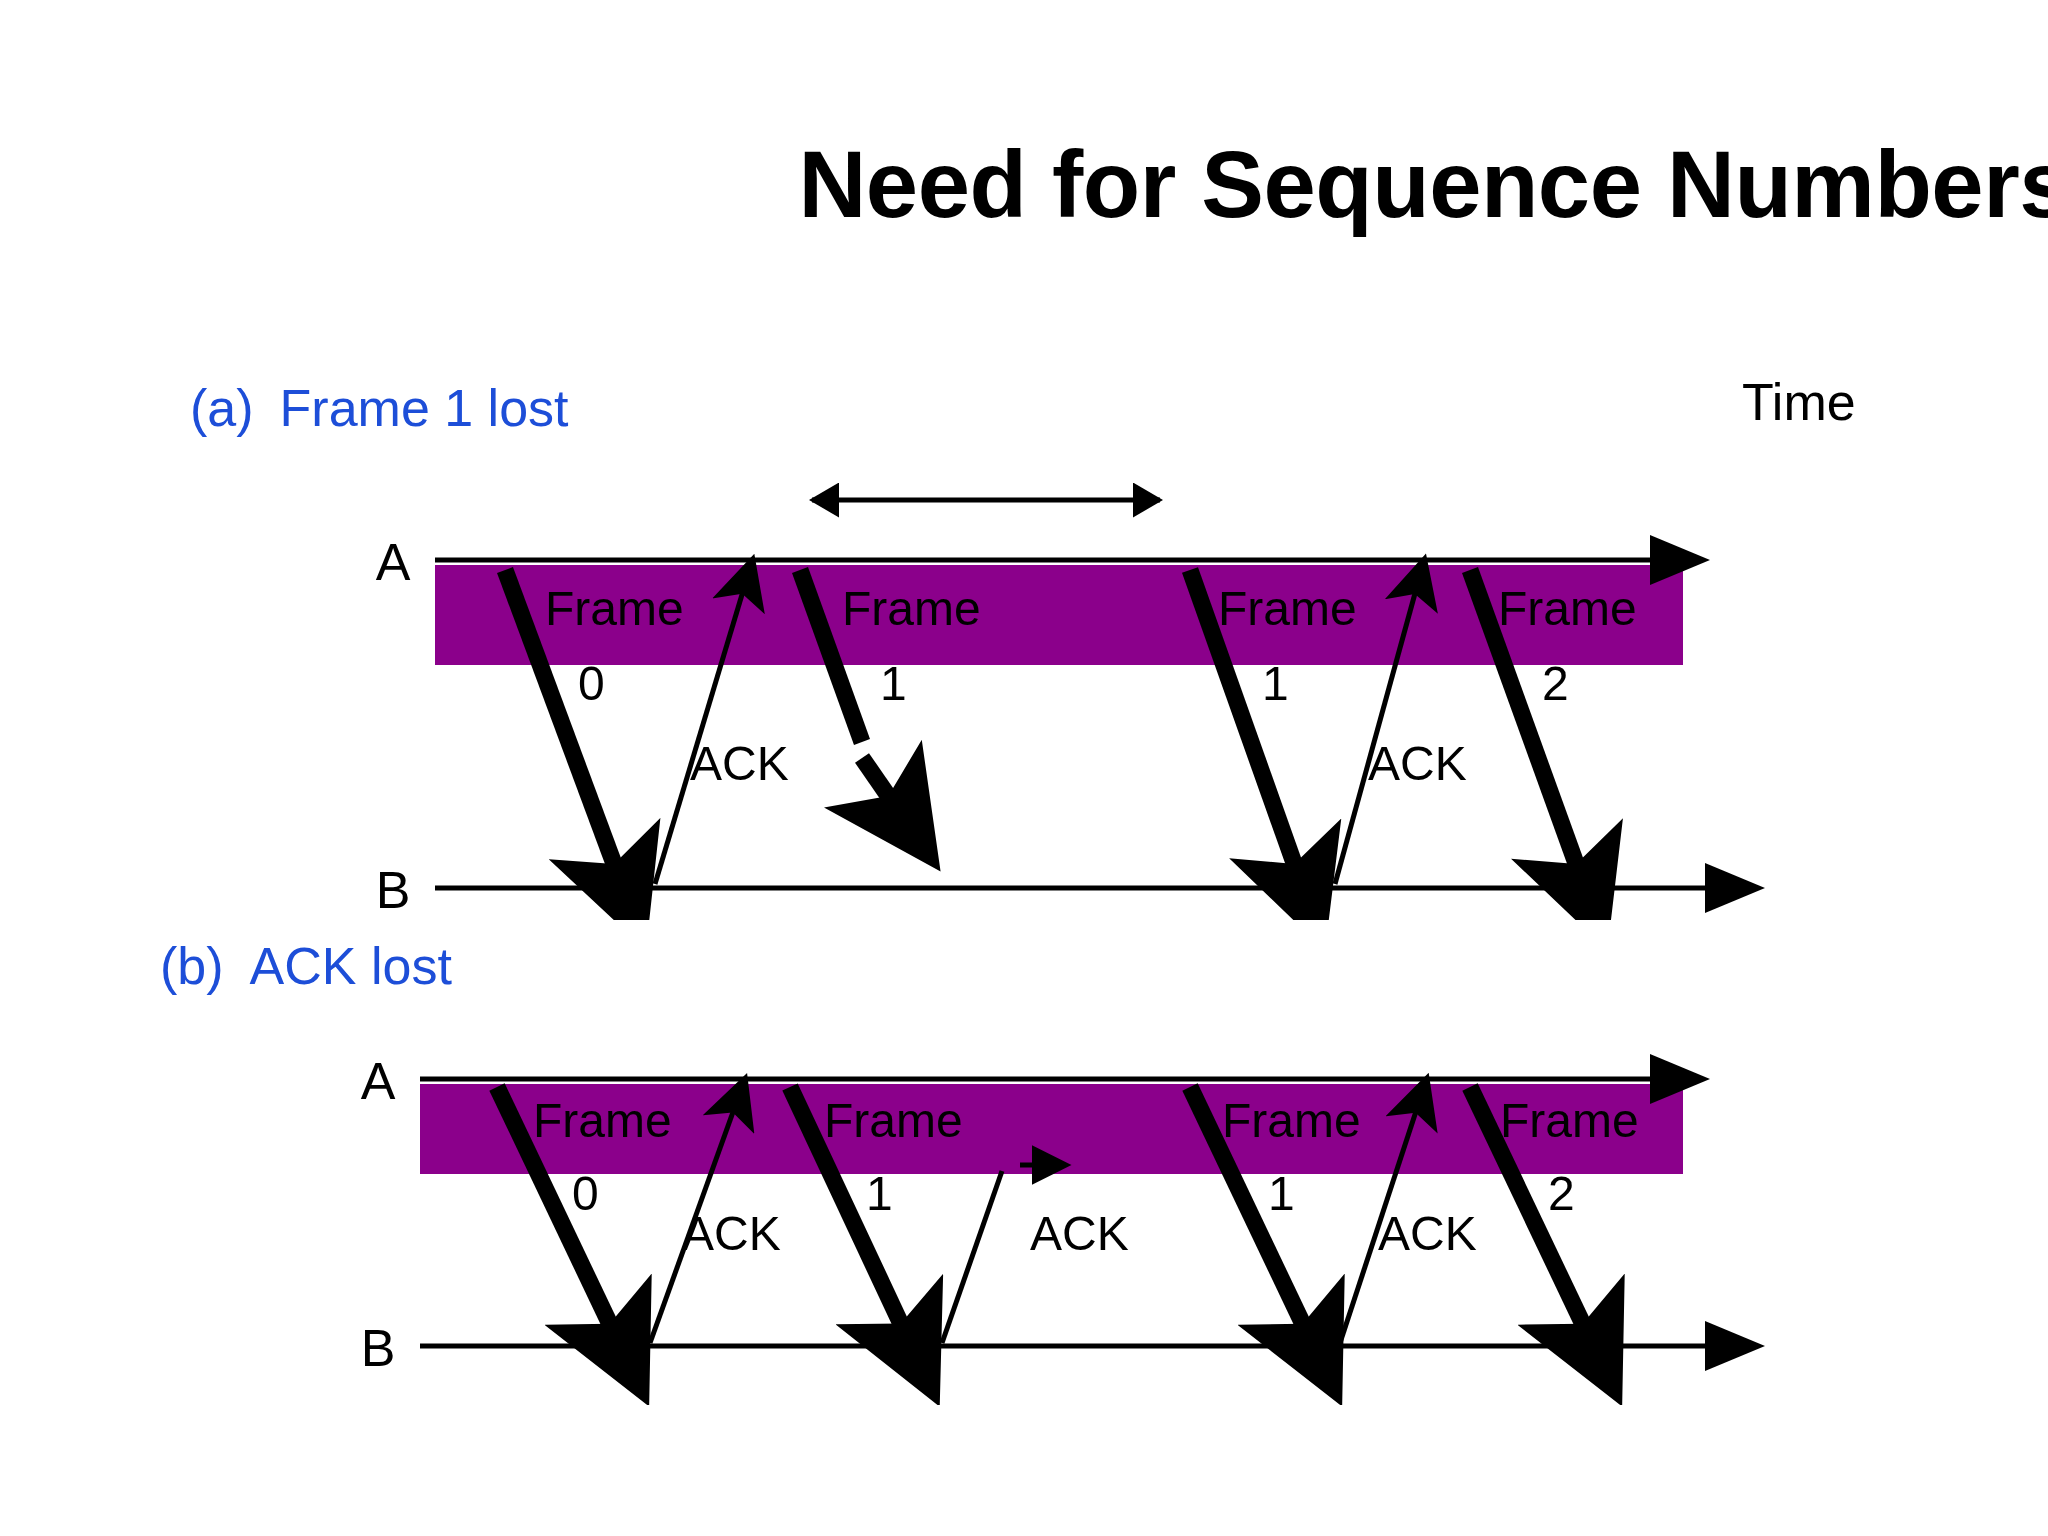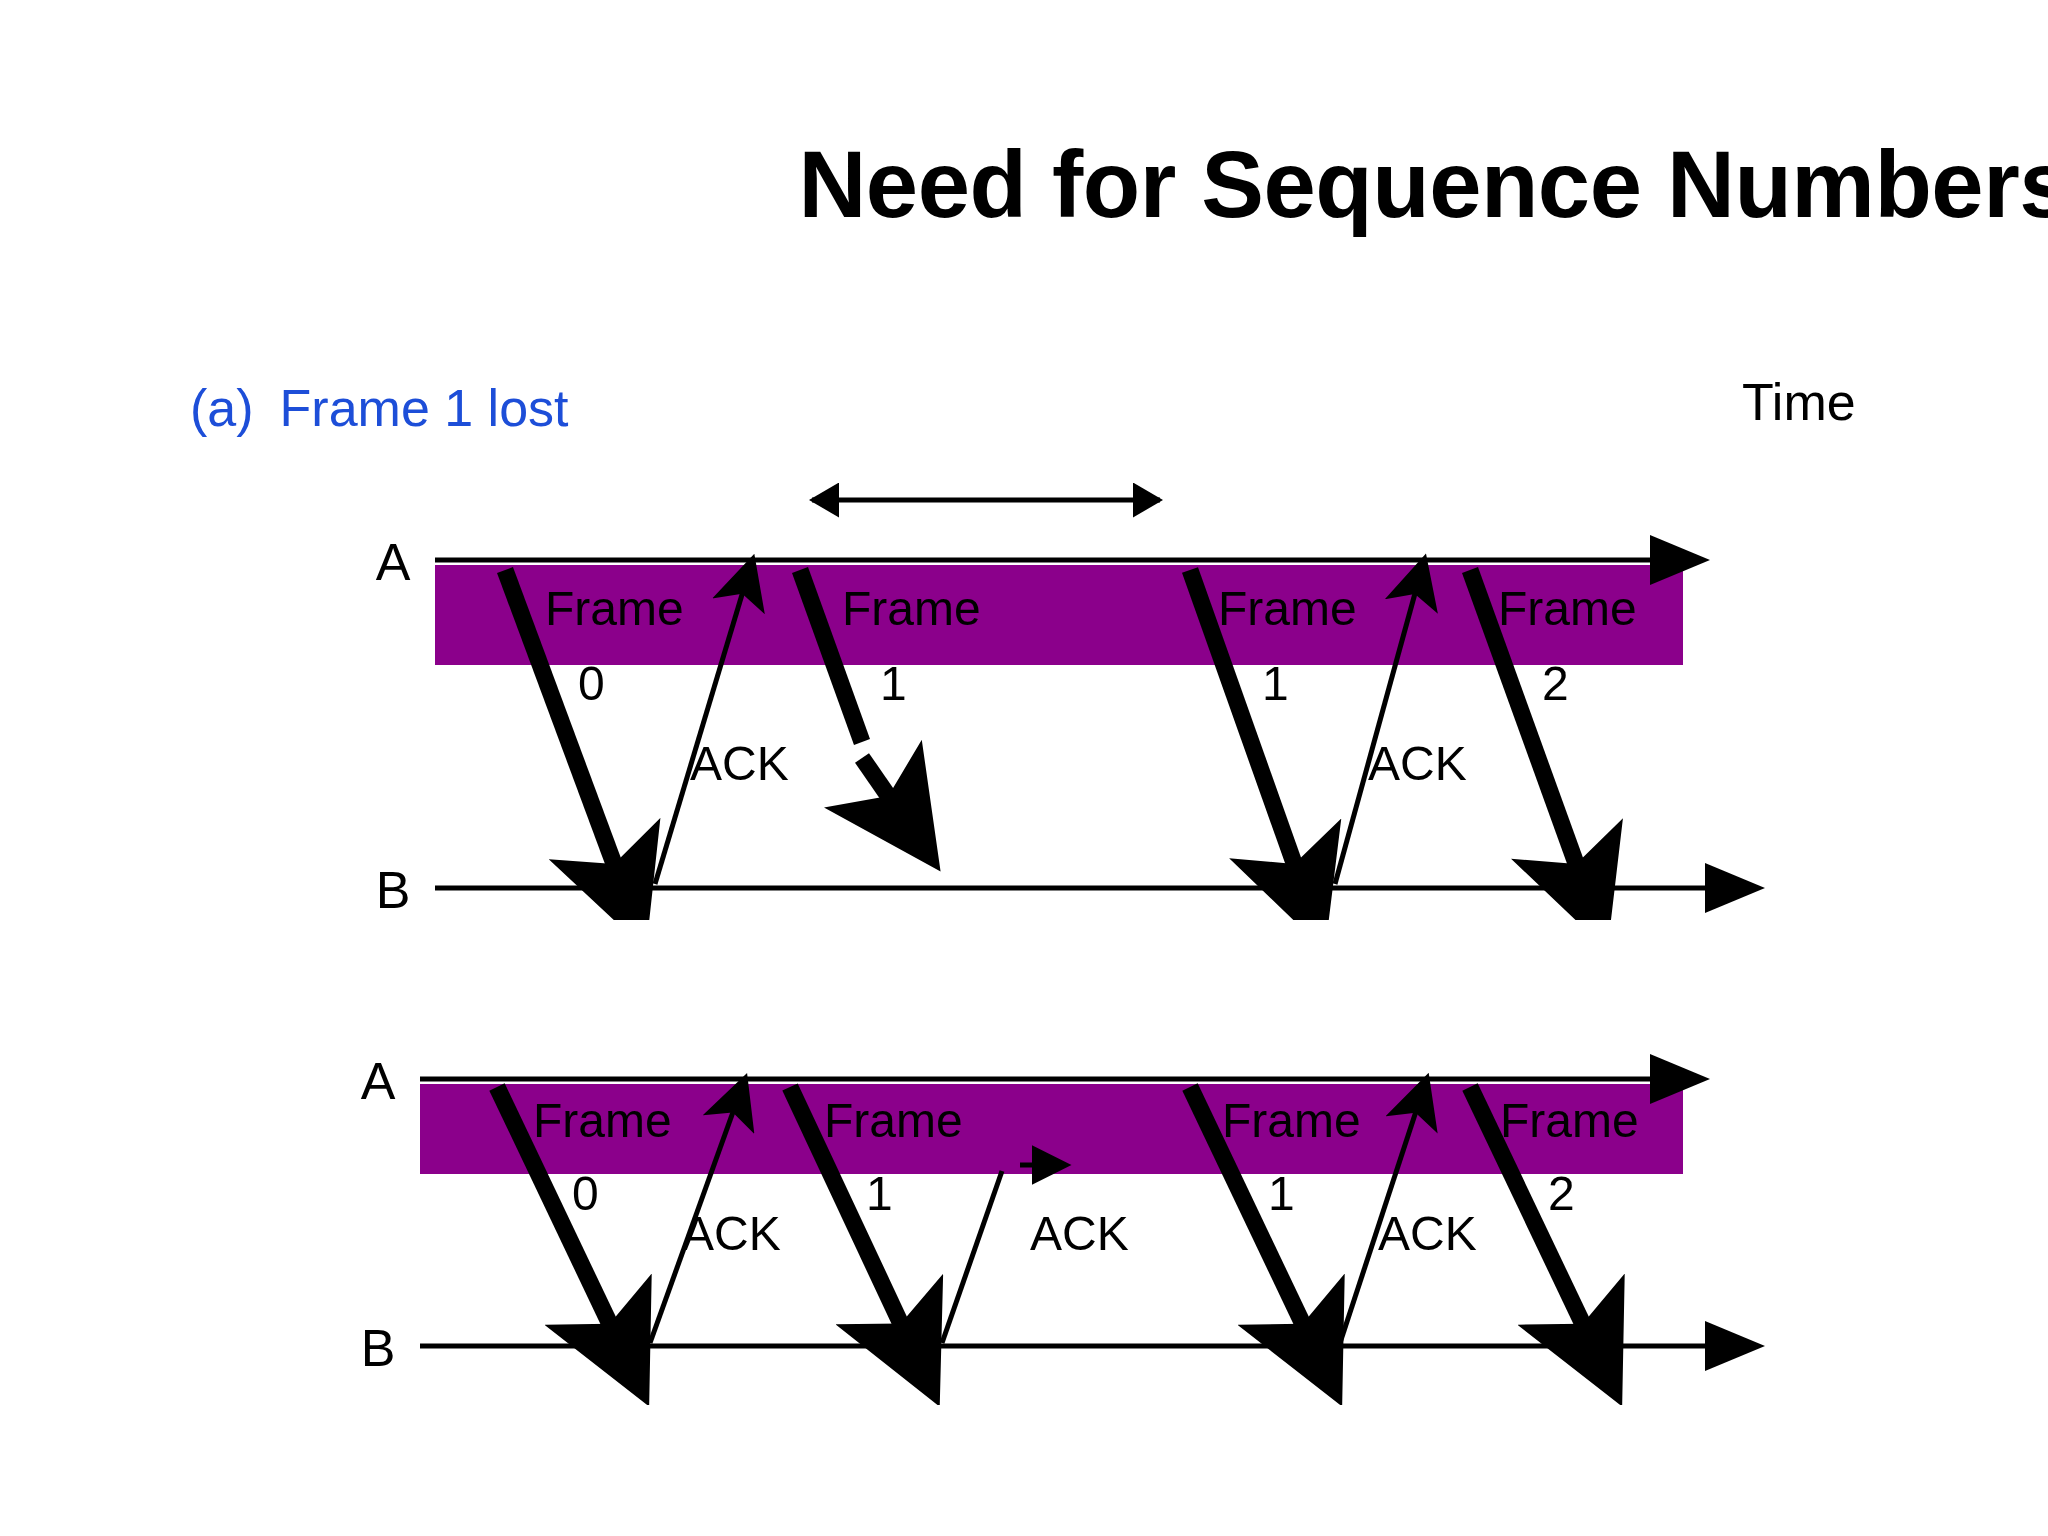--- a/index.html
+++ b/index.html
@@ -167,20 +167,23 @@
       <text class="svg-label" x="1368" y="420">ACK</text>
 
       <g>
         <line x1="1470" y1="210" x2="1582" y2="520" stroke="#000000" stroke-width="17" marker-end="url(#a-thick-head)"></line>
       </g>
       <text class="svg-label" x="1498" y="265">Frame</text>
       <text class="svg-label" x="1542" y="340">2</text>
     </svg>
   </div>
 
+  <div class="section-caption caption-b">
+    <span class="caption-marker">(b)</span><span class="caption-text">ACK lost</span>
+  </div>
 
   <div class="diagram" id="diagram-b">
     <svg viewBox="0 0 2048 470" xmlns="http://www.w3.org/2000/svg">
       <defs>
         <marker id="b-thick-head" markerWidth="7" markerHeight="7" refX="2.6" refY="3.5" orient="auto" markerUnits="strokeWidth">
           <path d="M0,0 L7,3.5 L0,7 L1.6,3.5 Z" fill="#000000"></path>
         </marker>
         <marker id="b-thin-head" markerWidth="11" markerHeight="11" refX="8" refY="5.5" orient="auto" markerUnits="strokeWidth">
           <path d="M0,0 L11,5.5 L0,11 L2.6,5.5 Z" fill="#000000"></path>
         </marker>

